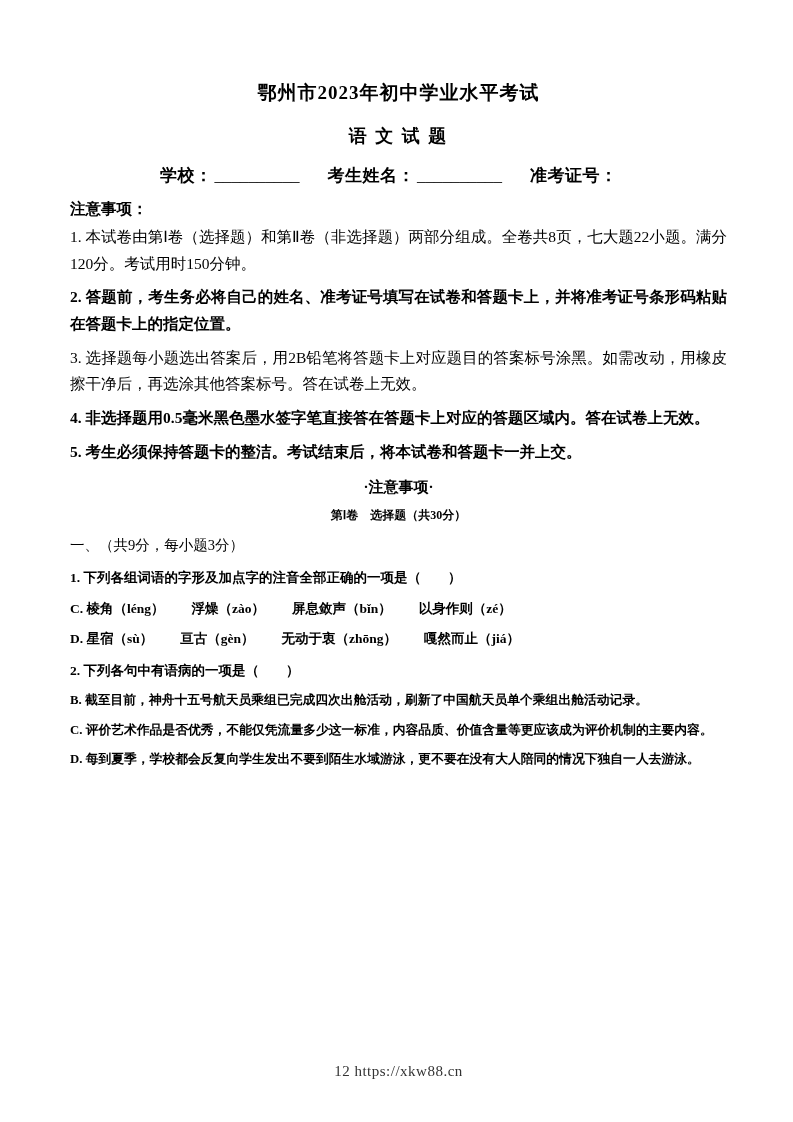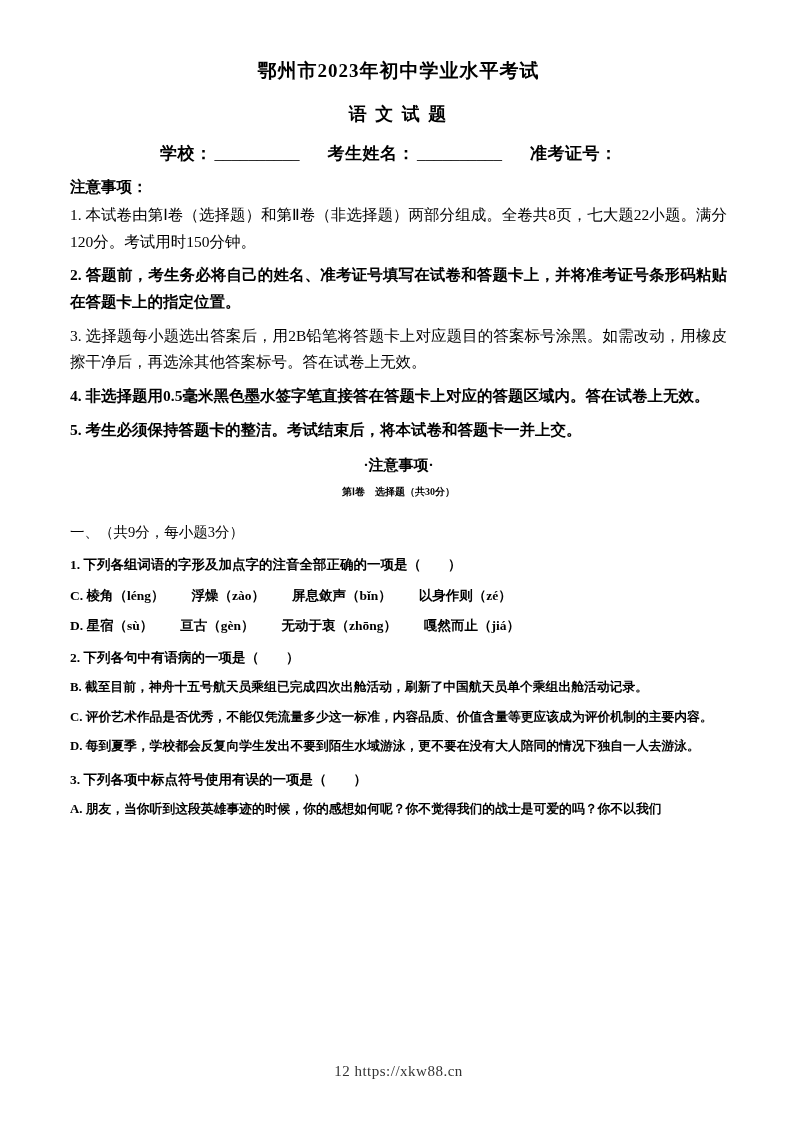--- a/index.html
+++ b/index.html
@@ -5,21 +5,21 @@
   * { margin:0; padding:0; box-sizing:border-box; }
   html,body { background:#ffffff; }
   body {
     width:793px; height:1122px;
     font-family:"Liberation Serif", serif;
     color:#000;
     overflow:hidden;
   }
   .page {
     width:793px; height:1122px;
-    padding:58px 66px 42px 70px;
+    padding:80px 66px 42px 70px;
     display:flex; flex-direction:column;
   }
   .title {
     text-align:center; font-size:19px; font-weight:bold;
     letter-spacing:1px; margin-bottom:18px;
   }
   .subtitle {
     text-align:center; font-size:18px; font-weight:bold;
     letter-spacing:2px; margin-bottom:16px;
   }
@@ -35,22 +35,22 @@
   .note {
     font-size:15.5px; line-height:1.72; text-align:justify;
     margin-bottom:7px;
   }
   .note.bold { font-weight:bold; }
   .wish {
     text-align:center; font-size:15px; font-weight:bold;
     margin:6px 0 10px 0;
   }
   .section-heading {
-    text-align:center; font-size:10px; font-weight:bold;
-    margin-bottom:24px;
+    text-align:center; font-size:12px; font-weight:bold;
+    margin-bottom:12px;
   }
   .part-heading {
     font-size:14.5px; font-weight:normal; margin-bottom:8px;
   }
   .q-stem {
     font-size:13.5px; line-height:2.25; text-align:justify;
   }
   .q-opt {
     font-size:13.5px; line-height:2.25; text-align:justify;
   }
@@ -96,20 +96,16 @@
     <p class="q-opt">D. 星宿（sù）　　亘古（gèn）　　无动于衷（zhōng）　　嘎然而止（jiá）</p>
   </div>
 
   <div class="q-block">
     <p class="q-stem">2. 下列各句中有语病的一项是（　　）</p>
     <p class="q-opt-sm">B. 截至目前，神舟十五号航天员乘组已完成四次出舱活动，刷新了中国航天员单个乘组出舱活动记录。</p>
     <p class="q-opt-sm">C. 评价艺术作品是否优秀，不能仅凭流量多少这一标准，内容品质、价值含量等更应该成为评价机制的主要内容。</p>
     <p class="q-opt-sm">D. 每到夏季，学校都会反复向学生发出不要到陌生水域游泳，更不要在没有大人陪同的情况下独自一人去游泳。</p>
   </div>
 
-  <div class="q-block">
-    <p class="q-stem">3. 下列各项中标点符号使用有误的一项是（　　）</p>
-    <p class="q-opt-sm">A. 朋友，当你听到这段英雄事迹的时候，你的感想如何呢？你不觉得我们的战士是可爱的吗？你不以我们</p>
-  </div>
 
   <div class="footer">12 https://xkw88.cn</div>
 
 </div>
 
 </body></html>

